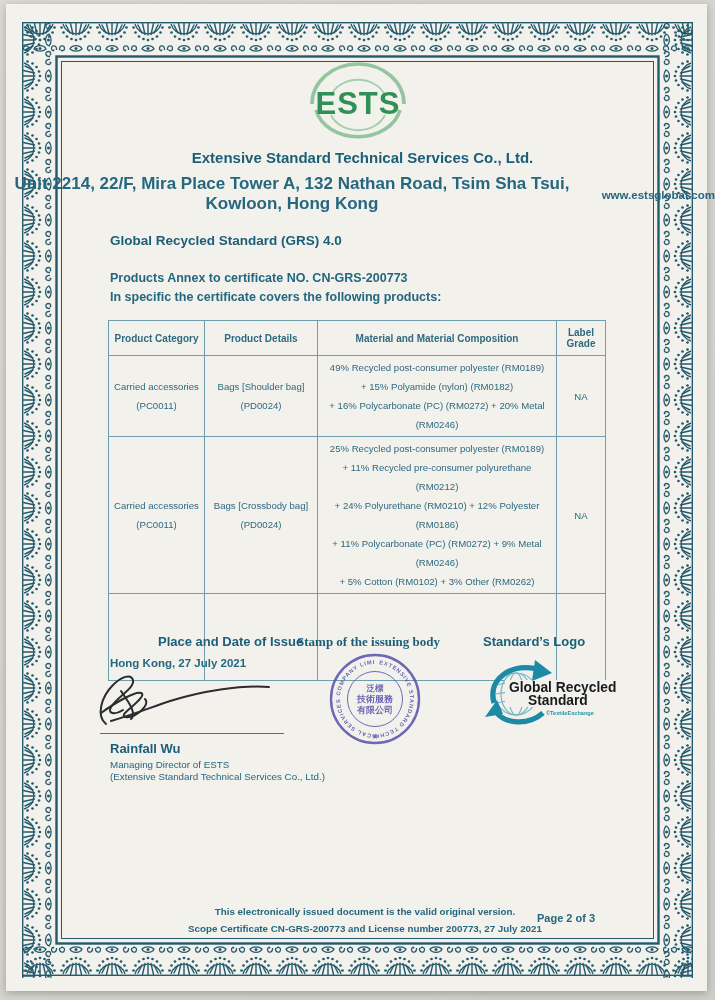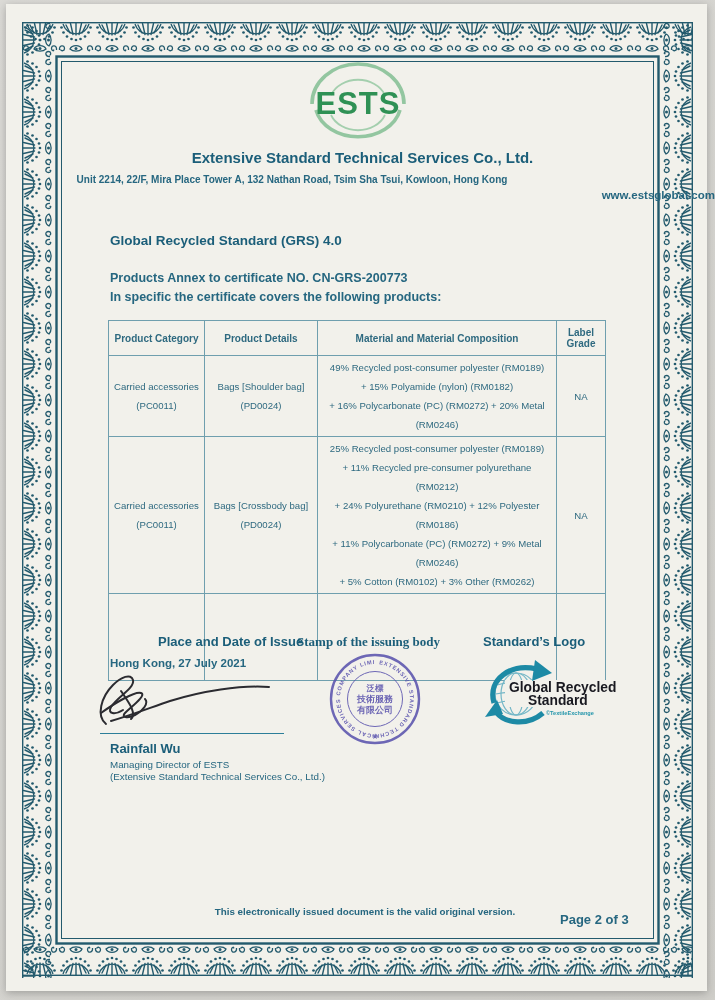--- a/index.html
+++ b/index.html
@@ -5,21 +5,21 @@
   html,body{margin:0;padding:0;background:#d7d6d2;}
   #canvas{position:relative;width:715px;height:1000px;background:linear-gradient(135deg,#dcdbd7,#cfcec9);overflow:hidden;
           font-family:"Liberation Sans",sans-serif;}
   #paper{position:absolute;left:6px;top:4px;right:8px;bottom:9px;background:#f2f1eb;
          box-shadow:0 2px 8px rgba(60,60,60,.35);}
   #cert{position:absolute;inset:0;}
   .abs{position:absolute;}
   .pre{white-space:pre-line;}
 
   .title{left:5px;top:149px;width:715px;font-size:15px;font-weight:bold;color:#1b5e79;text-align:center;}
-  .addr{left:0;top:174px;width:584px;font-size:10px;font-weight:600;color:#266780;text-align:center;}
+  .addr{left:0;top:174px;width:584px;font-size:17px;font-weight:600;color:#266780;text-align:center;}
   .web{left:0;top:189px;width:715px;font-size:11.5px;font-weight:600;color:#266780;text-align:right;}
 
   .holder{left:110px;top:233px;font-size:13.5px;font-weight:bold;color:#1b5e79;line-height:16px;}
   .annex{left:110px;top:271px;font-size:12.5px;font-weight:600;color:#266780;}
   .intro{left:110px;top:290px;font-size:12.5px;font-weight:600;color:#266780;}
 
   table.products{position:absolute;left:108px;top:320px;width:497px;border-collapse:collapse;table-layout:fixed;}
   table.products th,table.products td{border:1.2px solid #6f9fae;color:#2f6a80;vertical-align:middle;
       text-align:center;padding:2px 4px;overflow:hidden;}
   table.products th{font-size:10px;font-weight:600;height:30px;}
@@ -31,21 +31,21 @@
   .stamp-label{left:297px;top:634px;font-family:Liberation Serif, serif;}
   .logo-label{left:483px;top:634px;}
   .issue-value{left:110px;top:657px;font-size:11.5px;font-weight:600;color:#266780;text-align:right;}
   .sig-line{left:100px;top:733px;width:184px;height:0;border-top:1.5px solid #2c7e99;}
 
   .signer-name{left:110px;top:741px;font-size:13px;font-weight:bold;color:#1b5e79;}
   .signer-role{left:110px;top:759px;font-size:9.8px;line-height:11.5px;font-weight:500;color:#266780;}
 
   .footer1{left:65px;top:906px;width:600px;font-size:9.8px;font-weight:600;color:#266780;text-align:center;}
   .footer2{left:65px;top:923px;width:600px;font-size:9.8px;font-weight:600;color:#266780;text-align:center;}
-  .pagenum{left:560px;top:912px;font-size:13px;font-weight:600;color:#266780;}
+  .pagenum{left:537px;top:912px;font-size:11px;font-weight:600;color:#266780;}
 </style>
 </head>
 <body>
 
 <div id="canvas">
   <div id="paper"></div>
   <div id="cert">
 
     <svg class="abs" width="715" height="1000" viewBox="0 0 715 1000" style="left:0;top:0;">
       <defs>
@@ -212,16 +212,17 @@
       <text x="64" y="58.5" font-family="Liberation Sans, sans-serif" font-size="5.6" font-weight="bold" fill="#2596ab">©TextileExchange</text>
     </svg>
 
     <div class="abs signer-name">Rainfall Wu</div>
     <div class="abs signer-role">
       <div>Managing Director of ESTS</div>
       <div>(Extensive Standard Technical Services Co., Ltd.)</div>
     </div>
 
     <div class="abs footer1">This electronically issued document is the valid original version.</div>
+    <div class="abs footer2">Scope Certificate CN-GRS-200773 and License number 200773, 27 July 2021</div>
     <div class="abs pagenum">Page 2 of 3</div>
 
   </div>
 </div>
 
 </body></html>

